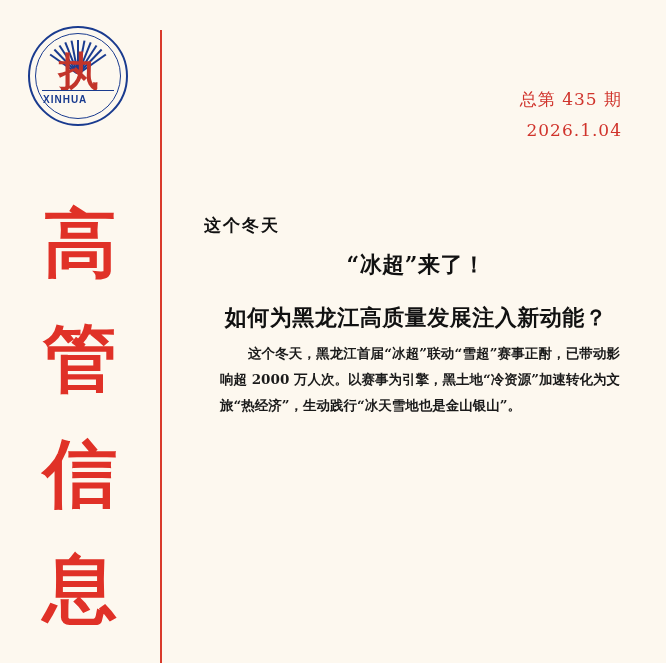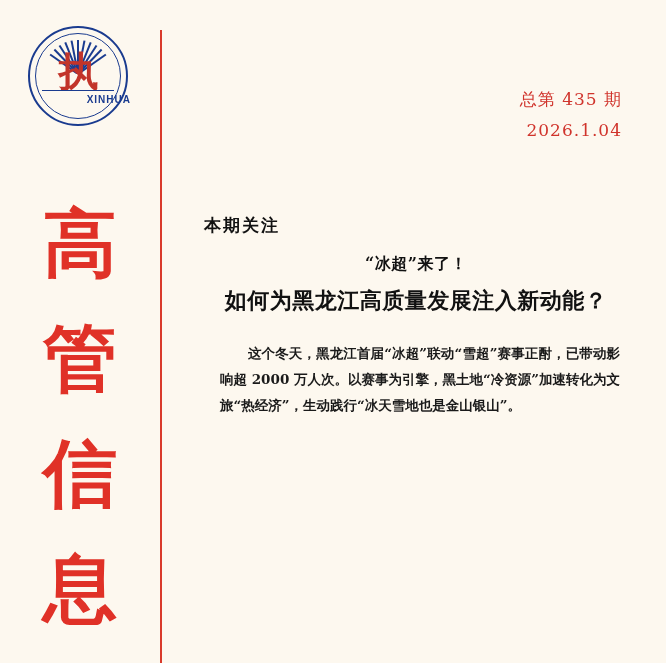--- a/index.html
+++ b/index.html
@@ -78,24 +78,24 @@
     text-align: center;
     font-family: "DejaVu Serif", serif;
     font-size: 40px;
     font-weight: bold;
     color: #c2342a;
     line-height: 46px;
     letter-spacing: -1px;
   }
   .logo-pinyin {
     position: absolute;
-    left: 3px;
+    left: 15px;
     top: 68px;
     width: 100px;
-    text-align: right;
+    text-align: left;
     font-family: "Liberation Sans", sans-serif;
     font-size: 10px;
     letter-spacing: 1px;
     color: #1a3b8f;
     font-weight: bold;
   }
   .logo-arc-line {
     position: absolute;
     left: 14px;
     top: 64px;
@@ -191,29 +191,29 @@
     position: absolute;
     left: 20px;
     top: 248px;
     width: 468px;
     text-align: center;
     font-family: "DejaVu Serif", serif;
     font-weight: bold;
     color: #111;
   }
   .headline .line1 {
-    font-size: 16px;
+    font-size: 22px;
     line-height: 32px;
     letter-spacing: 0.5px;
   }
   .headline .line2 {
     font-size: 22px;
     line-height: 34px;
     letter-spacing: 0.5px;
-    margin-top: 3px;
+    margin-top: 20px;
   }
 
   .summary {
     position: absolute;
     left: 58px;
     top: 340px;
     width: 400px;
     font-family: "DejaVu Serif", serif;
     font-size: 13.5px;
     line-height: 26px;
@@ -262,21 +262,21 @@
 
   <div class="divider"></div>
 
   <div class="content">
 
     <div class="issue-block">
       <div class="issue-no">总第 435 期</div>
       <div class="issue-date">2026.1.04</div>
     </div>
 
-    <div class="focus-label">本期关注</div>
+    <div class="focus-label">这个冬天</div>
 
     <div class="headline">
       <div class="line1">“冰超”来了！</div>
       <div class="line2">如何为黑龙江高质量发展注入新动能？</div>
     </div>
 
     <div class="summary">这个冬天，黑龙江首届“冰超”联动“雪超”赛事正酎，已带动影响超 2000 万人次。以赛事为引擎，黑土地“冷资源”加速转化为文旅“热经济”，生动践行“冰天雪地也是金山银山”。</div>
   </div>
 
 </div>

